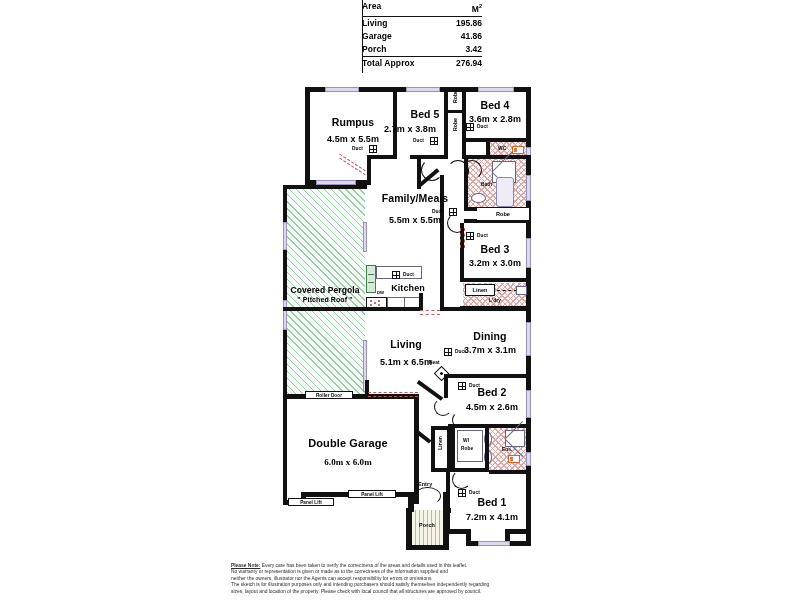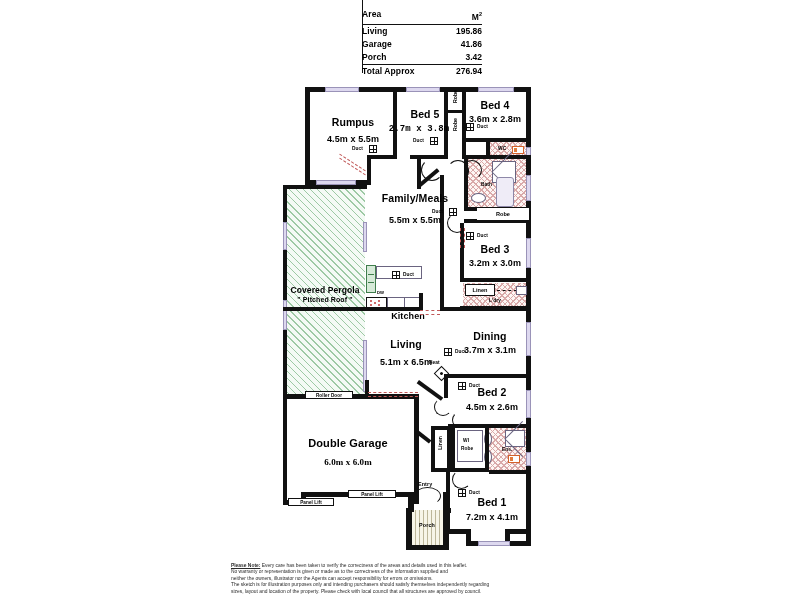--- a/index.html
+++ b/index.html
@@ -2,21 +2,21 @@
 <html><head>
 <meta charset="utf-8">
 <style>
   html,body{margin:0;padding:0;background:#ffffff;}
   body{width:800px;height:600px;position:relative;overflow:hidden;
        font-family:"Liberation Sans","DejaVu Sans",sans-serif;color:#000;}
 
   #stage{position:absolute;left:0;top:0;width:800px;height:600px;}
 
   
-  #area-table{position:absolute;left:362px;top:0px;width:120px;margin-top:8px;}
+  #area-table{position:absolute;left:362px;top:0px;width:120px;}
   #area-table .tbl{width:100%;border-collapse:collapse;font-size:8.5px;font-weight:bold;}
   #area-table .tbl td{padding:1px 0 1px 0;line-height:11px;}
   #area-table .lbl{text-align:left;padding-left:5px;}
   #area-table .val{text-align:right;padding-right:4px;}
   .hrule{border-top:1.3px solid #111;}
   #area-left-rule{position:absolute;left:362px;top:0;width:1.3px;height:73px;background:#111;}
   .sup{font-size:5.5px;vertical-align:super;}
 
   #shed-box{position:absolute;left:489px;top:12px;width:44px;height:40px;
             border:1.4px solid #111;background:#fff;
@@ -258,21 +258,21 @@
   <div class="w" style="left:417px;top:185px;width:26px;height:4px;transform:rotate(-40deg);transform-origin:0 0;"></div>
   <div class="dashop-v" style="left:460px;top:228px;height:20px;"></div>
   <div class="dashop-v" style="left:464px;top:228px;height:20px;"></div>
 
   <div class="lbl rname ctr" style="left:415px;top:192px;">Family/Meals</div>
   <div class="lbl rdim ctr" style="left:415px;top:215px;">5.5m x 5.5m</div>
   <div class="duct" style="left:449px;top:208px;"></div>
   <div class="lbl tiny" style="left:432px;top:209px;">Duct</div>
 
   <div class="fix" style="left:376px;top:266px;width:46px;height:13px;"></div>
-  <div class="lbl rname ctr" style="left:408px;top:283px;font-size:9px;margin-top:28px;">Kitchen</div>
+  <div class="lbl rname ctr" style="left:408px;top:283px;font-size:9px;">Kitchen</div>
   <div class="duct" style="left:392px;top:271px;"></div>
   <div class="lbl tiny" style="left:403px;top:272px;">Duct</div>
   <div class="fridge" style="left:366px;top:265px;width:10px;height:28px;">
     <i style="top:8px"></i>
       <i style="top:16px"></i>
   </div>
   <div class="lbl tiny" style="left:377px;top:290px;font-size:4.2px;">DW</div>
   <div class="hotplate" style="left:366px;top:297px;width:21px;height:11px;"></div>
   <div class="hp-dot" style="left:370px;top:300px;"></div>
     <div class="hp-dot" style="left:378px;top:300px;"></div>
@@ -355,21 +355,21 @@
   <div class="plate" style="left:348px;top:490px;width:48px;height:8px;">
     <span>Panel Lift</span>
   </div>
 
   <div class="lbl rname ctr" style="left:353px;top:116px;">Rumpus</div>
   <div class="lbl rdim ctr" style="left:353px;top:134px;">4.5m x 5.5m</div>
   <div class="duct" style="left:369px;top:145px;"></div>
   <div class="lbl tiny" style="left:352px;top:146px;">Duct</div>
 
   <div class="lbl rname ctr" style="left:425px;top:108px;">Bed 5</div>
-  <div class="lbl rdim ctr" style="left:419px;top:124px;font-family:Liberation Mono, monospace;">2.7m x 3.8m</div>
+  <div class="lbl rdim ctr" style="left:410px;top:124px;">2.7m x 3.8m</div>
   <div class="duct" style="left:430px;top:137px;"></div>
   <div class="lbl tiny" style="left:413px;top:138px;">Duct</div>
 
   <div class="lbl rname ctr" style="left:495px;top:99px;">Bed 4</div>
   <div class="lbl rdim ctr" style="left:495px;top:114px;">3.6m x 2.8m</div>
   <div class="duct" style="left:466px;top:123px;"></div>
   <div class="lbl tiny" style="left:477px;top:124px;">Duct</div>
 
   <div class="lbl rname ctr" style="left:495px;top:243px;">Bed 3</div>
   <div class="lbl rdim ctr" style="left:495px;top:258px;text-align:center;">3.2m x 3.0m</div>

